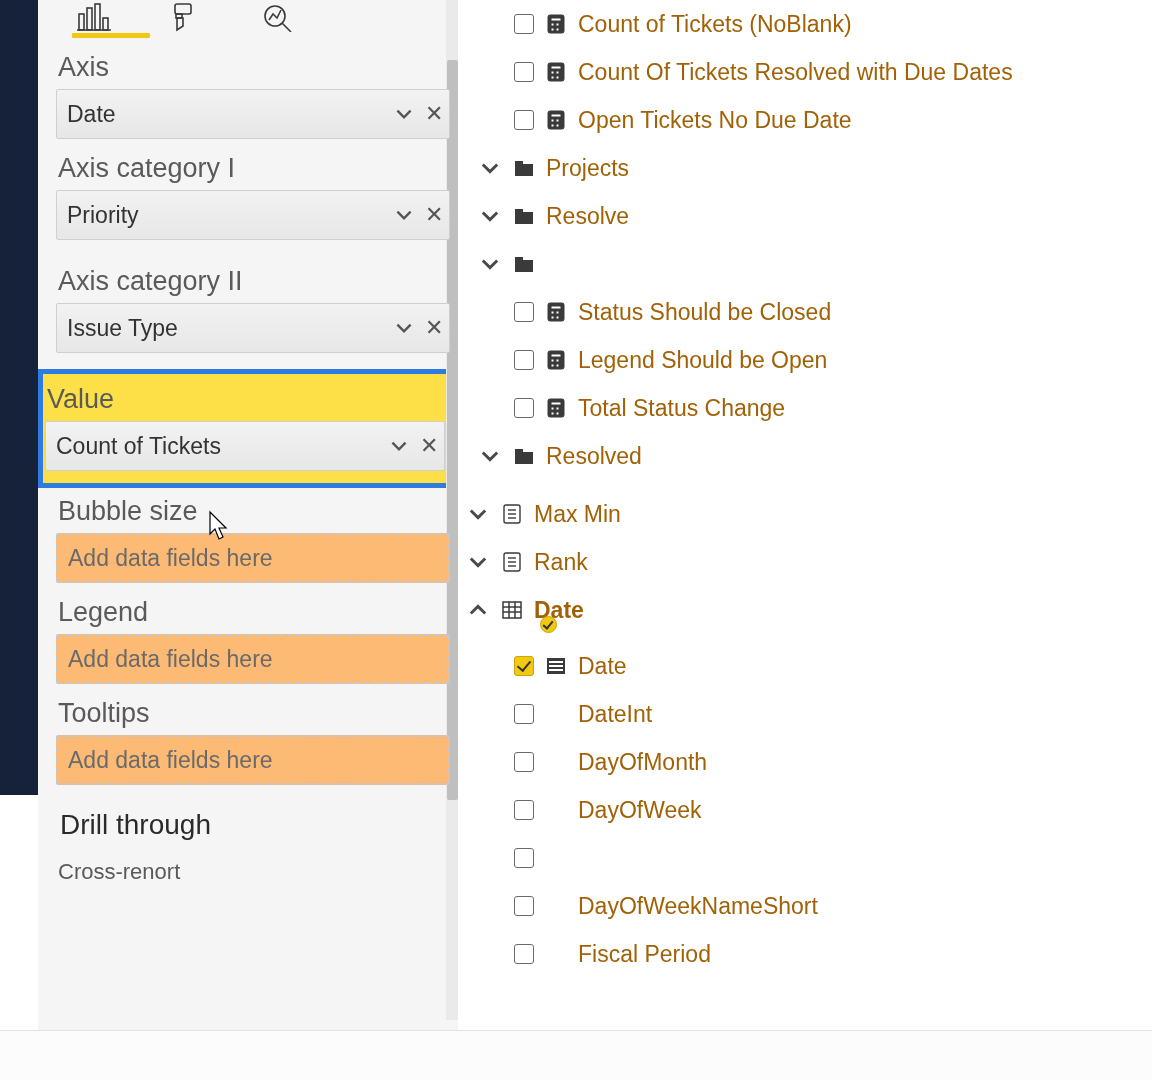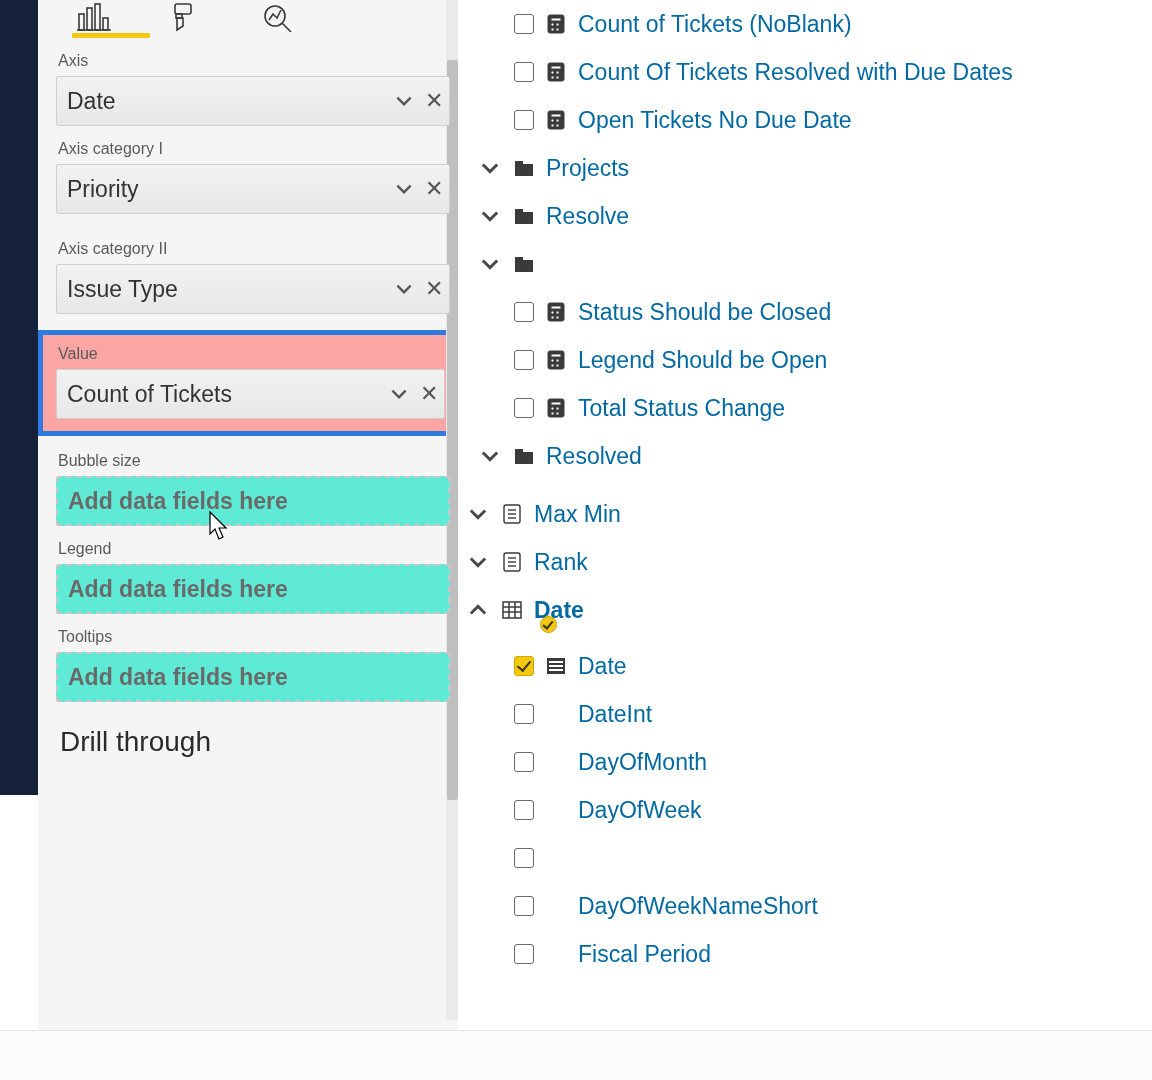--- a/index.html
+++ b/index.html
@@ -53,65 +53,64 @@
     position: relative;
   }
   .tab-icon svg { width: 34px; height: 30px; stroke:#3a3a3a; fill:none; stroke-width:1.6;}
   .tab-underline {
     position: absolute;
     bottom: -6px; left: -2px; width: 78px; height: 5px;
     background: #f2c811;
     border-radius: 1px;
   }
   .well-label {
-    font-size: 16px;
+    font-size: 27px;
     color: #5a5a5a;
     padding: 14px 0 6px 2px;
   }
   .field-well {
     border: 2px dashed #c7c7c7;
     background: #ececec;
     border-radius: 2px;
     height: 50px;
     display:flex;
     align-items:center;
     justify-content:space-between;
     padding: 0 6px 0 10px;
     position: relative;
   }
   .field-well.filled {
     background: linear-gradient(#f2f2f2,#e7e7e7);
     border: 1px solid #cfcfcf;
   }
   .field-well.empty {
-    background: #5eead4;
+    background: #fdba74;
     border: 2px dashed #c7c7c7;
-    font-weight: bold;
   }
   .field-well .label {
     font-size: 23px;
     color: #333;
   }
   .field-well.empty .label {
     color: #6a6a6a;
   }
   .well-icons { display:flex; gap:10px; align-items:center; }
   .chevron-down {
     width: 22px; height: 22px;
   }
   .chevron-down svg { stroke:#555; stroke-width:2.2; fill:none;}
   .close-x {
     font-size: 22px; color:#555; font-weight: 300;
     width: 18px; text-align:center;
   }
   .value-highlight {
     border: 5px solid #2f7be0;
-    margin: 16px -6px 8px -18px;
-    padding: 8px 6px 12px 13px;
-    background: #fca5a5;
+    margin: 16px -6px 0 -18px;
+    padding: 8px 6px 12px 2px;
+    background: #fde047;
   }
   .value-highlight .well-label { padding-top: 2px; }
   .drill-heading {
     font-size: 28px;
     font-weight: 400;
     color: #2a2a2a;
     padding: 24px 0 8px 4px;
   }
   .cross-report {
     font-size: 22px;
@@ -174,21 +173,21 @@
     display:flex; align-items:center; justify-content:center;
   }
   .ficon svg { width:22px; height:22px; }
   .ficon.folder svg rect { fill:#3a3a3a; }
   .ficon.measure svg { stroke:#3a3a3a; fill:none; stroke-width:1.4;}
   .ficon.calc svg { stroke:#3a3a3a; fill:#3a3a3a; }
   .ficon.table svg { stroke:#3a3a3a; fill:none; stroke-width:1.5;}
   .ficon.hier svg { fill:#3a3a3a;}
   .field-label {
     font-size: 23px;
-    color: #0369a1;
+    color: #a16207;
   }
   .field-label.bold { font-weight: 700; }
   .table-row { position: relative; }
   .badge-check {
     position:absolute;
     left: 80px; top: 30px;
     width: 17px; height:17px; border-radius:50%;
     background:#f2c811; border:1px solid #c9a50b;
   }
   .badge-check::after{
@@ -295,20 +294,21 @@
     <div class="field-well empty">
       <span class="label">Add data fields here</span>
     </div>
 
     <div class="well-label">Tooltips</div>
     <div class="field-well empty">
       <span class="label">Add data fields here</span>
     </div>
 
     <div class="drill-heading">Drill through</div>
+    <div class="cross-report">Cross-renort</div>
 
     <div class="cursor">
       <svg viewBox="0 0 30 36">
           <path d="M10 2 L10 24 L15 19 L19 29 L23 27 L19 18 L26 18 Z"></path>
         </svg>
     </div>
   </div>
 
   <div class="fields-panel">
 

